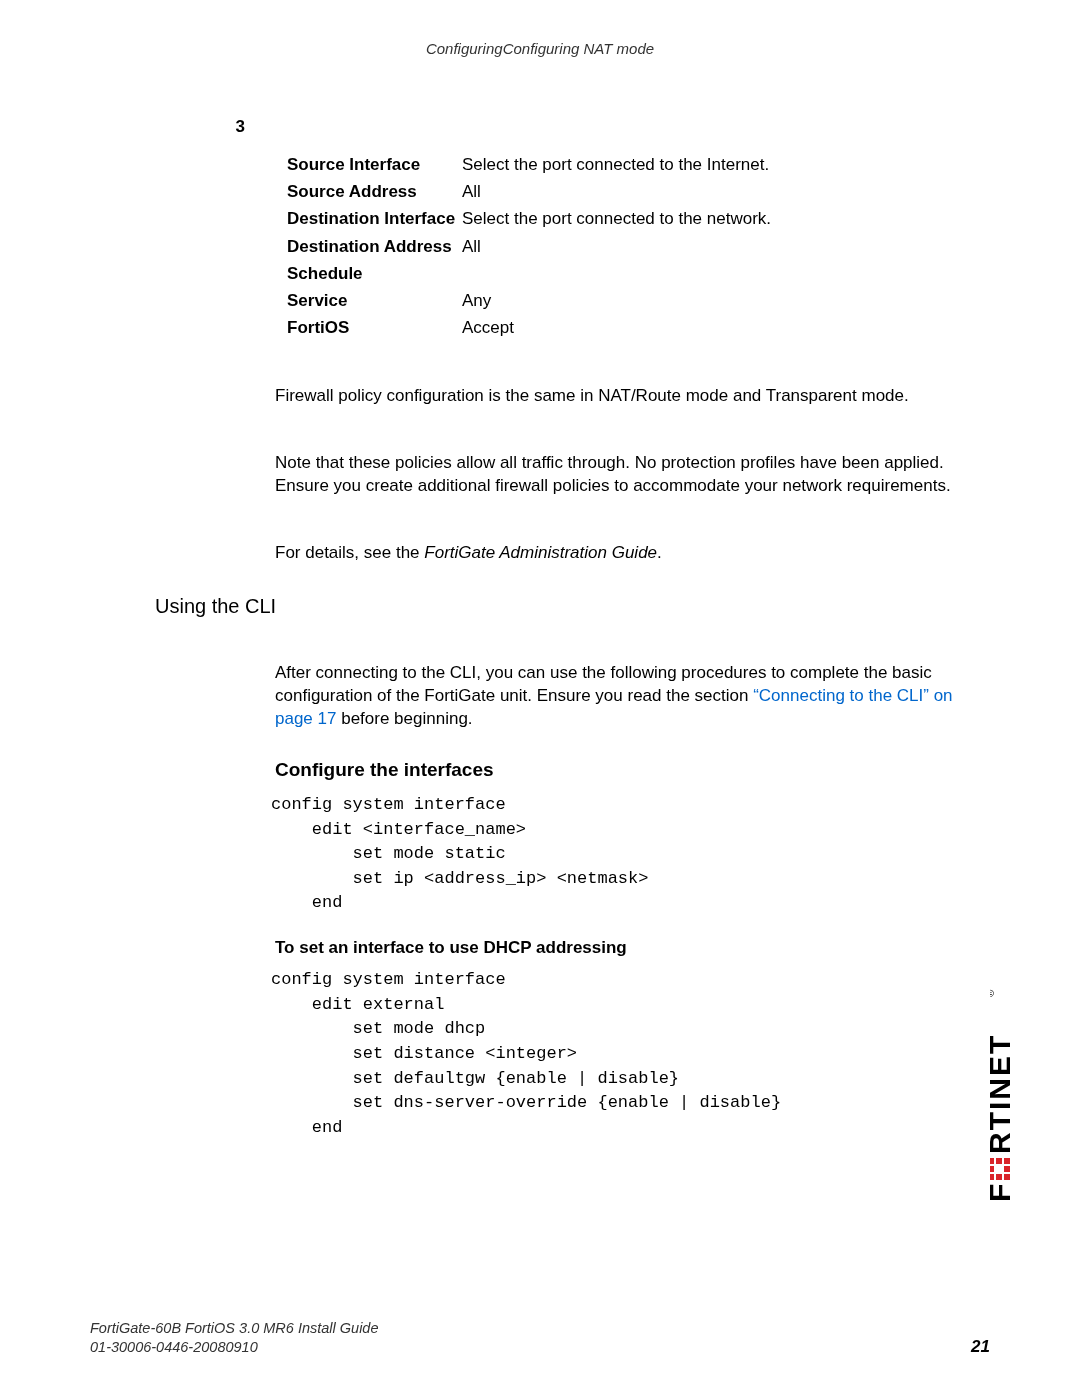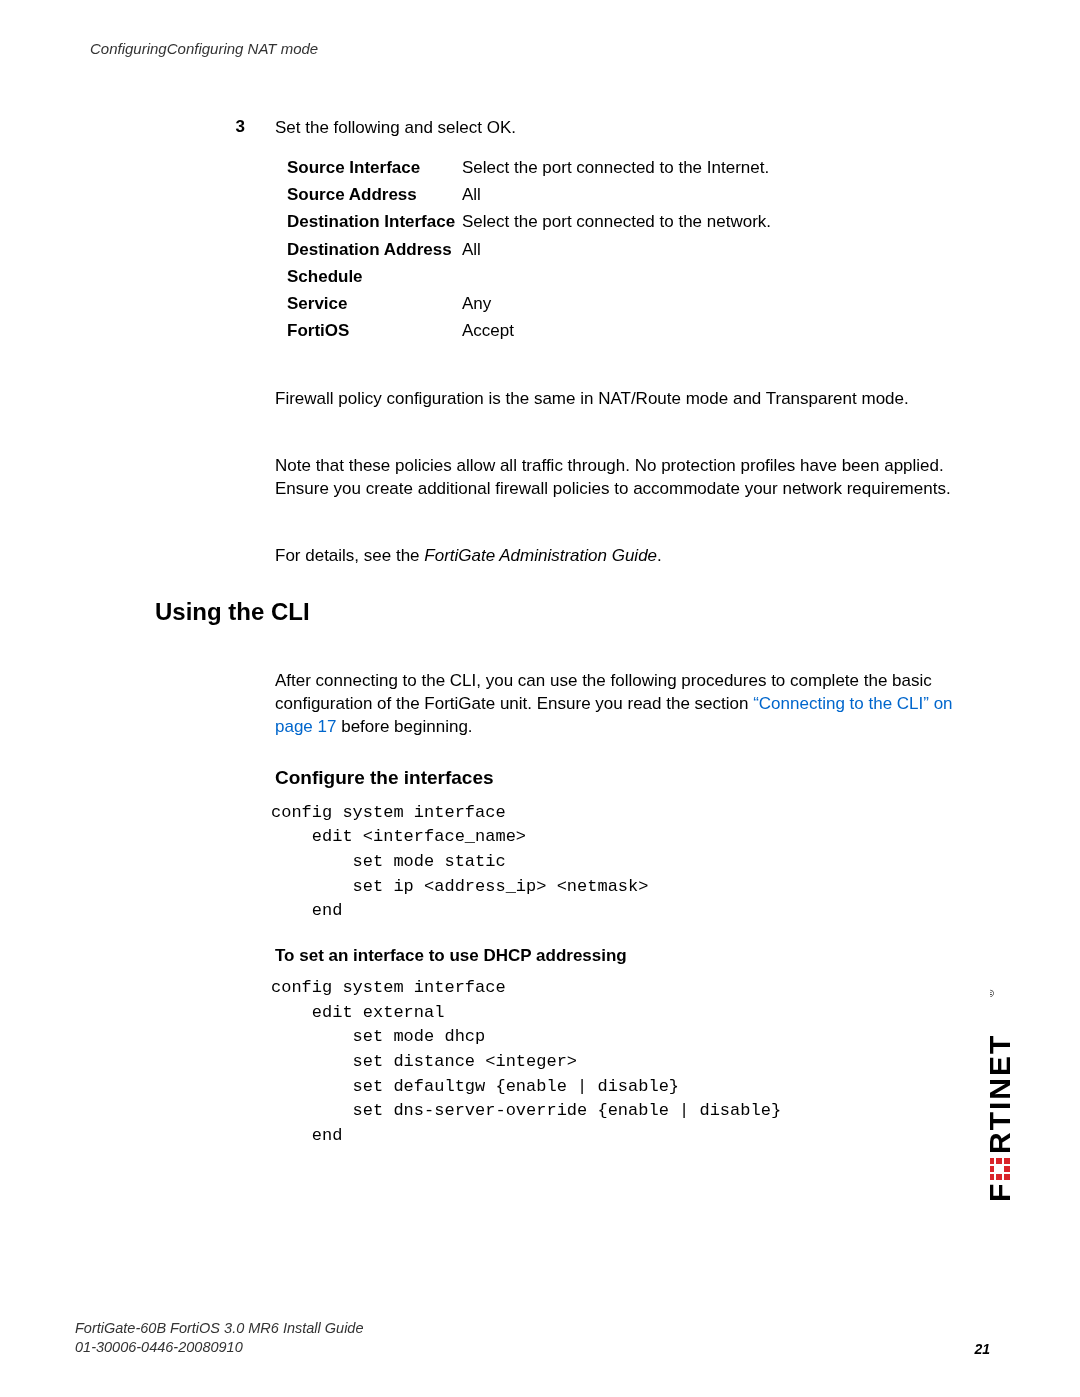--- a/index.html
+++ b/index.html
@@ -1,56 +1,55 @@
 <!DOCTYPE html>
 <html><head>
 <meta charset="utf-8">
 <style>
   * { box-sizing: border-box; margin: 0; padding: 0; }
   html, body { width: 1080px; height: 1397px; background: #fff; }
   body { font-family: Arial, Helvetica, sans-serif; color: #000; position: relative; }
   .page { position: relative; width: 1080px; height: 1397px; padding: 40px 90px 40px 90px; }
-  .header { display: flex; justify-content: flex-start; font-style: italic; font-size: 15px; color: #333; margin-bottom: 60px; }
+  .header { display: flex; justify-content: center; font-style: italic; font-size: 15px; color: #333; margin-bottom: 60px; }
   .content { position: relative; margin-left: 65px; }
   .step-row { display: flex; margin-bottom: 14px; }
   .step-num { width: 120px; text-align: right; font-weight: bold; font-size: 17px; padding-right: 30px; }
   .step-body { flex: 1; font-size: 17px; line-height: 1.35; }
   .indent-block { margin-left: 120px; }
   .param-table { margin: 10px 0 18px 12px; }
   .param-row { display: flex; font-size: 17px; line-height: 1.6; }
   .param-label { width: 175px; font-weight: bold; }
   .param-value { flex: 1; }
   .para { font-size: 17px; line-height: 1.35; margin-bottom: 16px; margin-top: 44px; }
-  .h2 { font-size: 24px; font-weight: bold; margin: 30px 0 14px 0; }
+  .h2 { font-size: 20px; font-weight: normal; margin: 30px 0 14px 0; }
   .h2-outer { margin-left: 0; }
   .h3 { font-size: 19px; font-weight: bold; margin: 28px 0 12px 0; margin-left:120px;}
   .h4 { font-size: 17px; font-weight: bold; margin: 22px 0 10px 0; margin-left:120px;}
   .link { color: #0066cc; }
   .code { font-family: "Courier New", Courier, monospace; font-size: 17px; white-space: pre; margin-left: 116px; line-height: 1.45; }
-  .footer { position: absolute; bottom: 40px; left: 75px; right: 90px; display:flex; justify-content:space-between; align-items:flex-end;}
+  .footer { position: absolute; bottom: 40px; left: 90px; right: 90px; display:flex; justify-content:space-between; align-items:flex-end;}
   .footer-left { font-style: italic; font-size: 14.5px; color: #333; line-height:1.3;}
-  .footer-right { font-style: italic; font-weight: bold; font-size: 14px; }
+  .footer-right { font-style: italic; font-weight: bold; font-size: 17px; }
   .side-logo { position: absolute; right: 50px; bottom: 180px; width: 40px; height: 245px; }
   .side-logo svg { width: 40px; height: 245px; }
 </style>
 </head>
 <body>
 
 <div class="page">
 
   <div class="header">
     <div>Configuring</div>
     <div>Configuring NAT mode</div>
   </div>
 
   <div class="content">
 
     <div class="step-row">
       <div class="step-num">3</div>
-      <div class="step-body">Set the following and select OK.</div>
     </div>
 
     <div class="indent-block">
       <div class="param-table">
         <div class="param-row">
             <div class="param-label">Source Interface</div>
             <div class="param-value">Select the port connected to the Internet.</div>
           </div>
         <div class="param-row">
             <div class="param-label">Source Address</div>

